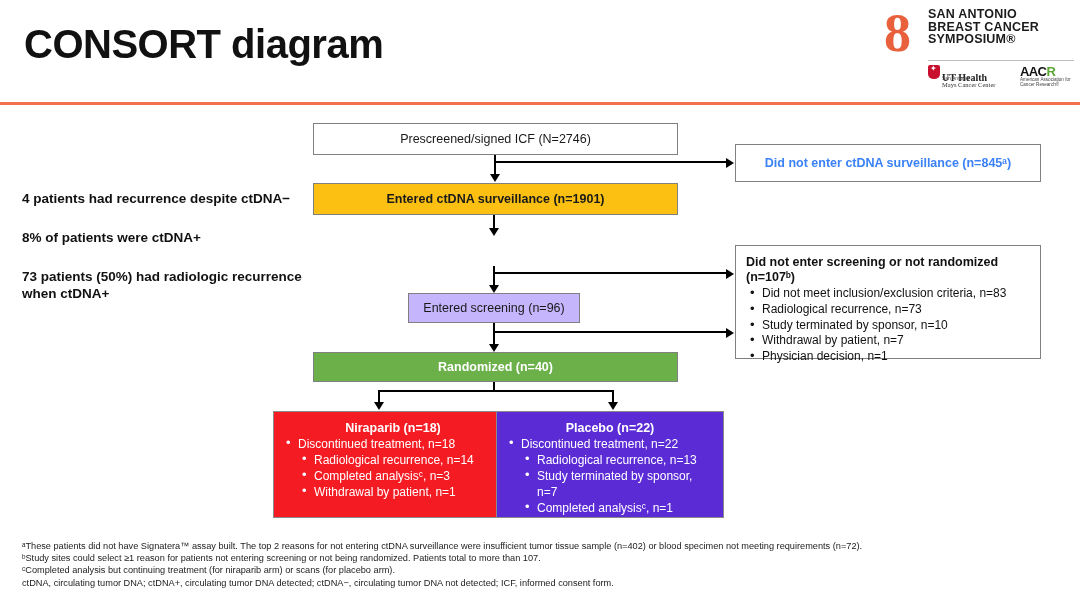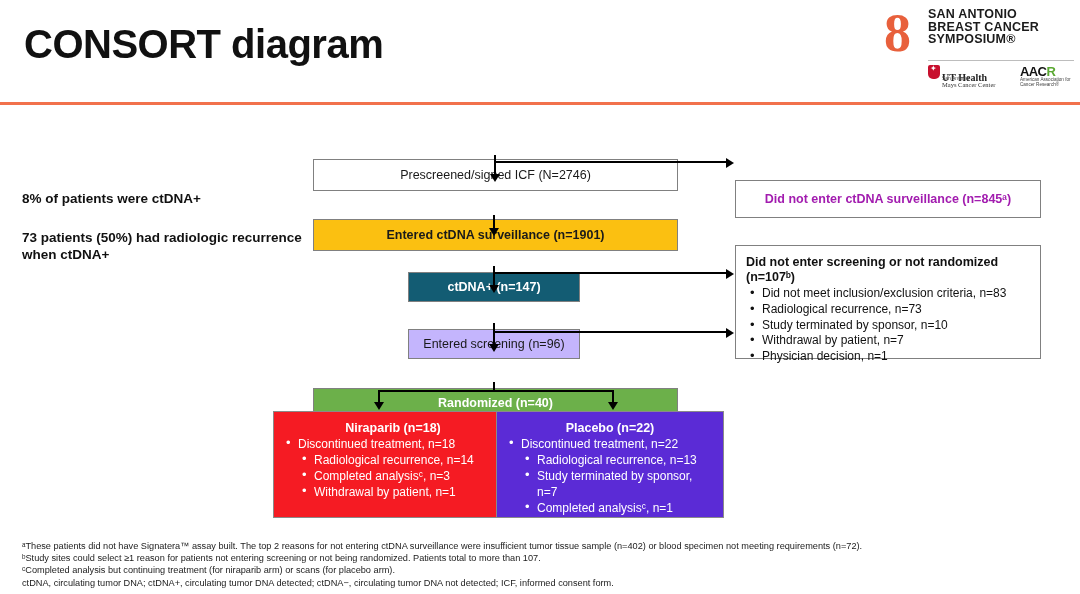--- a/index.html
+++ b/index.html
@@ -56,30 +56,30 @@
   .ut-sub1{position:absolute;left:14px;top:11px;font-size:5px;color:#444;white-space:nowrap;}
   .ut-sub2{position:absolute;left:14px;top:17px;font-size:6.5px;color:#333;
     font-family:"Liberation Serif", serif;white-space:nowrap;}
   .aacr{position:absolute;left:92px;top:0px;width:60px;}
   .aacr-name{position:absolute;left:0;top:0;font-size:13px;font-weight:bold;color:#111;letter-spacing:-0.6px;}
   .aacr-name i{color:#5AA832;font-style:normal;}
   .aacr-sub{position:absolute;left:0;top:13px;font-size:4.6px;color:#444;line-height:5.4px;width:62px;}
 
   
   .box{position:absolute;box-sizing:border-box;border:1px solid #808080;
-       display:flex;align-items:center;justify-content:center;text-align:center;margin-top:36px;}
+       display:flex;align-items:center;justify-content:center;text-align:center;}
   .box .lbl{font-size:12.5px;line-height:14px;}
 
   .b-prescreen{left:313px;top:123px;width:365px;height:32px;background:#ffffff;color:#1a1a1a;}
   .b-entered  {left:313px;top:183px;width:365px;height:32px;background:#FBC011;color:#1a1a1a;font-weight:bold;}
   .b-ctdnapos {left:408px;top:236px;width:172px;height:30px;background:#135C73;color:#ffffff;font-weight:bold;}
   .b-screening{left:408px;top:293px;width:172px;height:30px;background:#c4b5fd;color:#1a1a1a;}
   .b-random   {left:313px;top:352px;width:365px;height:30px;background:#6CB04A;color:#ffffff;font-weight:bold;}
 
-  .b-notsurv{left:735px;top:144px;width:306px;height:38px;background:#ffffff;color:#a21caf;
+  .b-notsurv{left:735px;top:144px;width:306px;height:38px;background:#ffffff;color:#3b82f6;
              font-weight:bold;}
   .b-notsurv .lbl{font-size:12.5px;}
 
   
   .panel{position:absolute;box-sizing:border-box;border:1px solid #808080;background:#fff;
          left:735px;top:245px;width:306px;height:114px;padding:9px 10px 0 10px;}
   .panel .hd{font-size:12.5px;font-weight:bold;color:#111;line-height:15px;margin-bottom:1px;}
   .panel ul{margin:0;padding:0 0 0 16px;list-style:none;}
   .panel li{font-size:12px;line-height:15.8px;color:#111;position:relative;}
   .panel li:before{content:"•";position:absolute;left:-12px;top:-1px;font-size:13px;color:#111;}
@@ -137,32 +137,30 @@
         <div class="ut-sub2">Mays Cancer Center</div>
       </div>
       <div class="aacr">
         <div class="aacr-name"><span>AAC</span><i>R</i></div>
         <div class="aacr-sub">American Association for Cancer Research®</div>
       </div>
     </div>
   </div>
 
   <div class="notes">
+    <div class="n">4 patients had recurrence despite ctDNA−</div>
     <div class="n">8% of patients were ctDNA+</div>
     <div class="n">73 patients (50%) had radiologic recurrence when ctDNA+</div>
   </div>
 
   <div class="box b-prescreen">
     <span class="lbl">Prescreened/signed ICF (N=2746)</span>
   </div>
   <div class="box b-entered">
     <span class="lbl">Entered ctDNA surveillance (n=1901)</span>
-  </div>
-  <div class="box b-ctdnapos">
-    <span class="lbl">ctDNA+ (n=147)</span>
   </div>
   <div class="box b-screening">
     <span class="lbl">Entered screening (n=96)</span>
   </div>
   <div class="box b-random">
     <span class="lbl">Randomized (n=40)</span>
   </div>
   <div class="box b-notsurv">
     <span class="lbl">Did not enter ctDNA surveillance (n=845ᵃ)</span>
   </div>

